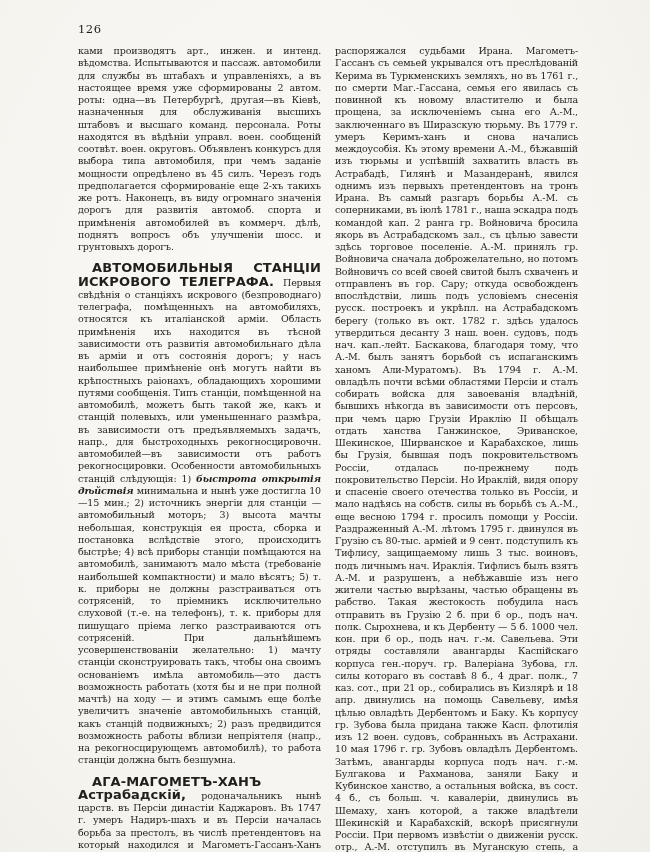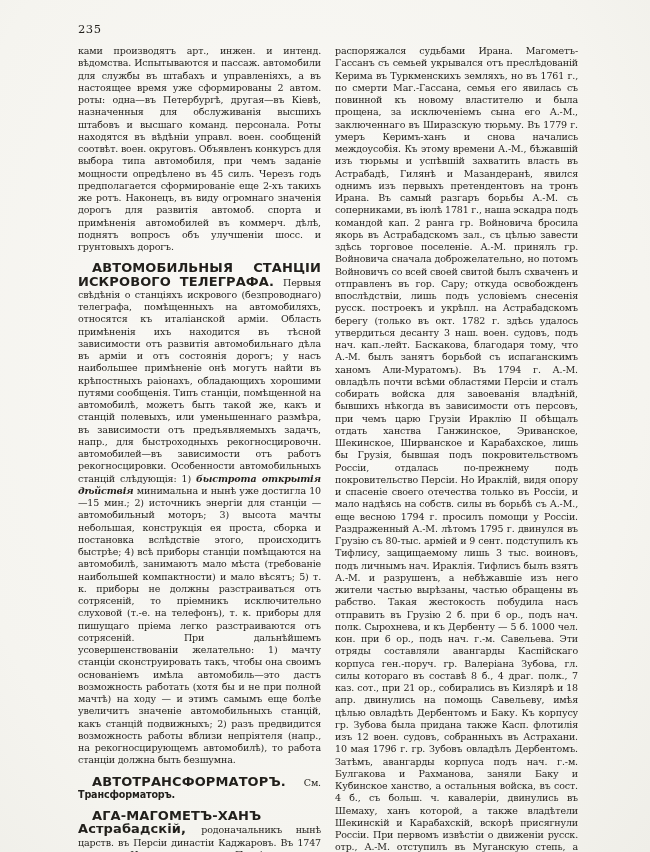--- a/index.html
+++ b/index.html
@@ -76,28 +76,27 @@
     font-size: 9.6px;
   }
   i { font-style: italic; font-weight: bold; }
 </style>
 </head>
 <body>
 
 <div class="page" style="color: rgb(33, 31, 27);">
 
   <div class="page-header">
-    <span class="page-number">235</span>
+    <span class="page-number">126</span>
   </div>
 
   <div class="text-block">
     <div class="col" id="col-left">
         <p class="para"><span>ками производятъ арт., инжен. и интенд. вѣдомства. Испытываются и пассаж. автомобили для службы въ штабахъ и управленіяхъ, а въ настоящее время уже сформированы 2 автом. роты: одна—въ Петербургѣ, другая—въ Кіевѣ, назначенныя для обслуживанія высшихъ штабовъ и высшаго команд. персонала. Роты находятся въ вѣдѣніи управл. воен. сообщеній соотвѣт. воен. округовъ. Объявленъ конкурсъ для выбора типа автомобиля, при чемъ заданіе мощности опредѣлено въ 45 силъ. Черезъ годъ предполагается сформированіе еще 2-хъ такихъ же ротъ. Наконецъ, въ виду огромнаго значенія дорогъ для развитія автомоб. спорта и примѣненія автомобилей въ коммерч. дѣлѣ, поднятъ вопросъ объ улучшеніи шосс. и грунтовыхъ дорогъ.</span></p>
         <p class="para article indent"><b class="run-heading">АВТОМОБИЛЬНЫЯ СТАНЦІИ ИСКРОВОГО ТЕЛЕГРАФА. </b><span>Первыя свѣдѣнія о станціяхъ искрового (безпроводнаго) телеграфа, помѣщенныхъ на автомобиляхъ, относятся къ италіанской арміи. Область примѣненія ихъ находится въ тѣсной зависимости отъ развитія автомобильнаго дѣла въ арміи и отъ состоянія дорогъ; у насъ наибольшее примѣненіе онѣ могутъ найти въ крѣпостныхъ раіонахъ, обладающихъ хорошими путями сообщенія. Типъ станціи, помѣщенной на автомобилѣ, можетъ быть такой же, какъ и станцій полевыхъ, или уменьшеннаго размѣра, въ зависимости отъ предъявляемыхъ задачъ, напр., для быстроходныхъ рекогносцировочн. автомобилей—въ зависимости отъ работъ рекогносцировки. Особенности автомобильныхъ станцій слѣдующія: 1) </span><i>быстрота открытія дѣйствія</i><span> минимальна и нынѣ уже достигла 10—15 мин.; 2) источникъ энергіи для станціи — автомобильный моторъ; 3) высота мачты небольшая, конструкція ея проста, сборка и постановка вслѣдствіе этого, происходитъ быстрѣе; 4) всѣ приборы станціи помѣщаются на автомобилѣ, занимаютъ мало мѣста (требованіе наибольшей компактности) и мало вѣсятъ; 5) т. к. приборы не должны разстраиваться отъ сотрясеній, то пріемникъ исключительно слуховой (т.-е. на телефонъ), т. к. приборы для пишущаго пріема легко разстраиваются отъ сотрясеній. При дальнѣйшемъ усовершенствованіи желательно: 1) мачту станціи сконструировать такъ, чтобы она своимъ основаніемъ имѣла автомобиль—это дастъ возможность работать (хотя бы и не при полной мачтѣ) на ходу — и этимъ самымъ еще болѣе увеличитъ значеніе автомобильныхъ станцій, какъ станцій подвижныхъ; 2) разъ предвидится возможность работы вблизи непріятеля (напр., на рекогносцирующемъ автомобилѣ), то работа станціи должна быть безшумна.</span></p>
-        <p class="para article indent"><b class="run-heading">АВТОТРАНСФОРМАТОРЪ. </b><span>См. </span><b class="seg-bold">Трансформаторъ.</b></p>
         <p class="para article indent"><b class="run-heading">АГА-МАГОМЕТЪ-ХАНЪ Астрабадскій, </b><span>родоначальникъ нынѣ царств. въ Персіи династіи Каджаровъ. Въ 1747 г. умеръ Надиръ-шахъ и въ Персіи началась борьба за престолъ, въ числѣ претендентовъ на который находился и Магометъ-Гассанъ-Ханъ Астрабадскій, глава тюркскаго племени Каджаровъ. Однако, побѣда осталась на сторонѣ курда Керимъ-хана, который, побѣдивъ своихъ соперниковъ, 29 лѣтъ</span></p>
       </div>
     <div class="col" id="col-right">
         <p class="para"><span>распоряжался судьбами Ирана. Магометъ-Гассанъ съ семьей укрывался отъ преслѣдованій Керима въ Туркменскихъ земляхъ, но въ 1761 г., по смерти Маг.-Гассана, семья его явилась съ повинной къ новому властителю и была прощена, за исключеніемъ сына его А.-М., заключеннаго въ Ширазскую тюрьму. Въ 1779 г. умеръ Керимъ-ханъ и снова начались междоусобія. Къ этому времени А.-М., бѣжавшій изъ тюрьмы и успѣвшій захватить власть въ Астрабадѣ, Гилянѣ и Мазандеранѣ, явился однимъ изъ первыхъ претендентовъ на тронъ Ирана. Въ самый разгаръ борьбы А.-М. съ соперниками, въ іюлѣ 1781 г., наша эскадра подъ командой кап. 2 ранга гр. Войновича бросила якорь въ Астрабадскомъ зал., съ цѣлью завести здѣсь торговое поселеніе. А.-М. принялъ гр. Войновича сначала доброжелательно, но потомъ Войновичъ со всей своей свитой былъ схваченъ и отправленъ въ гор. Сару; откуда освобожденъ впослѣдствіи, лишь подъ условіемъ снесенія русск. построекъ и укрѣпл. на Астрабадскомъ берегу (только въ окт. 1782 г. здѣсь удалось утвердиться десанту 3 наш. воен. судовъ, подъ нач. кап.-лейт. Баскакова, благодаря тому, что А.-М. былъ занятъ борьбой съ испаганскимъ ханомъ Али-Муратомъ). Въ 1794 г. А.-М. овладѣлъ почти всѣми областями Персіи и сталъ собирать войска для завоеванія владѣній, бывшихъ нѣкогда въ зависимости отъ персовъ, при чемъ царю Грузіи Ираклію II обѣщалъ отдать ханства Ганжинское, Эриванское, Шекинское, Ширванское и Карабахское, лишь бы Грузія, бывшая подъ покровительствомъ Россіи, отдалась по-прежнему подъ покровительство Персіи. Но Ираклій, видя опору и спасеніе своего отечества только въ Россіи, и мало надѣясь на собств. силы въ борьбѣ съ А.-М., еще весною 1794 г. просилъ помощи у Россіи. Раздраженный А.-М. лѣтомъ 1795 г. двинулся въ Грузію съ 80-тыс. арміей и 9 сент. подступилъ къ Тифлису, защищаемому лишь 3 тыс. воиновъ, подъ личнымъ нач. Ираклія. Тифлисъ былъ взятъ А.-М. и разрушенъ, а небѣжавшіе изъ него жители частью вырѣзаны, частью обращены въ рабство. Такая жестокость побудила насъ отправить въ Грузію 2 б. при 6 ор., подъ нач. полк. Сырохнева, и къ Дербенту — 5 б. 1000 чел. кон. при 6 ор., подъ нач. г.-м. Савельева. Эти отряды составляли авангарды Каспійскаго корпуса ген.-поруч. гр. Валеріана Зубова, гл. силы котораго въ составѣ 8 б., 4 драг. полк., 7 каз. сот., при 21 ор., собирались въ Кизлярѣ и 18 апр. двинулись на помощь Савельеву, имѣя цѣлью овладѣть Дербентомъ и Баку. Къ корпусу гр. Зубова была придана также Касп. флотилія изъ 12 воен. судовъ, собранныхъ въ Астрахани. 10 мая 1796 г. гр. Зубовъ овладѣлъ Дербентомъ. Затѣмъ, авангарды корпуса подъ нач. г.-м. Булгакова и Рахманова, заняли Баку и Кубинское ханство, а остальныя войска, въ сост. 4 б., съ больш. ч. кавалеріи, двинулись въ Шемаху, ханъ которой, а также владѣтели Шекинскій и Карабахскій, вскорѣ присягнули Россіи. При первомъ извѣстіи о движеніи русск. отр., А.-М. отступилъ въ Муганскую степь, а затѣмъ, узнавъ о возстаніи Хорасанскаго хана, двинулся съ арміей противъ мятежниковъ. Т. обр. пути въ Персію были для насъ открыты, тѣмъ болѣе, что А.-М. послѣ усмиренія Хорасана,</span></p>
       </div>
   </div>
 
 </div>
 
 </body></html>

